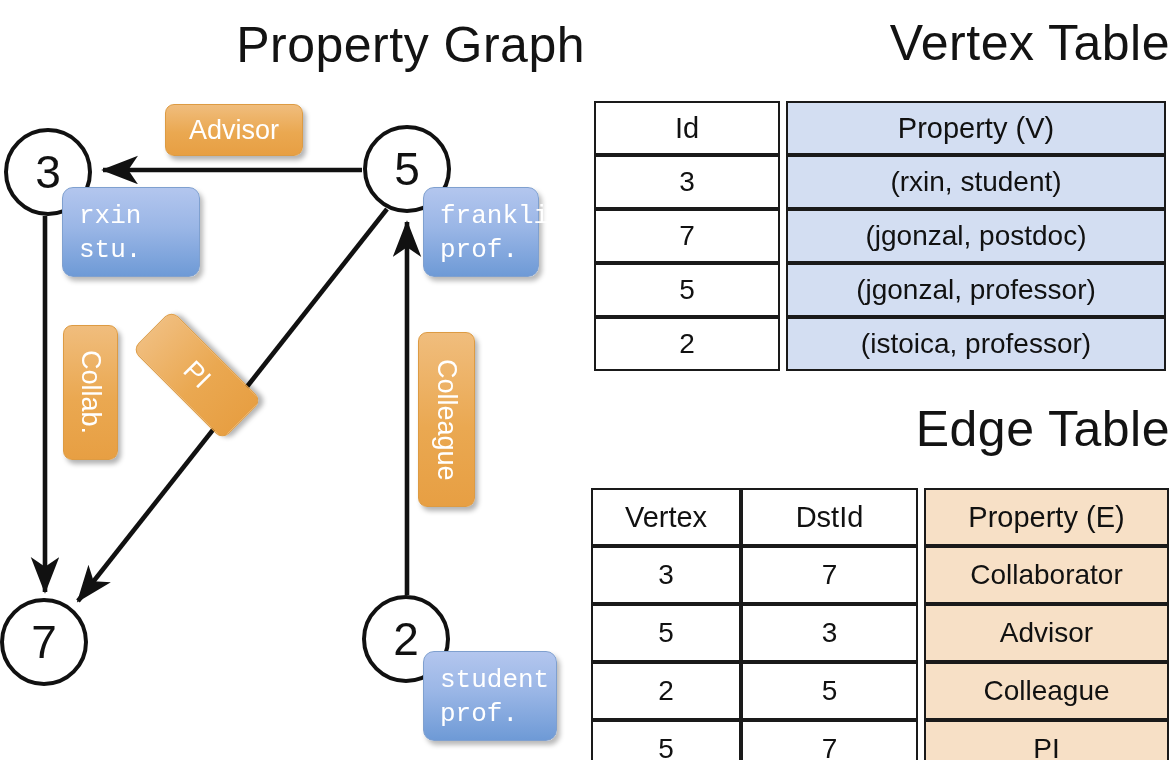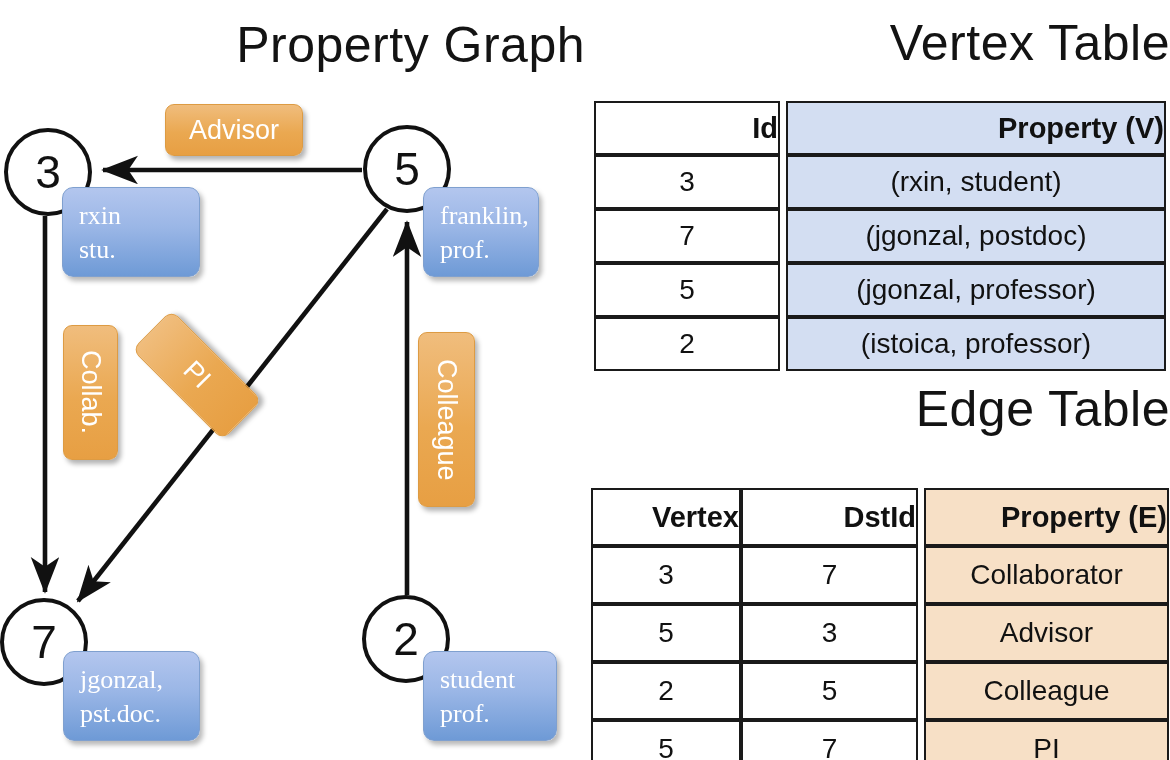--- a/index.html
+++ b/index.html
@@ -20,21 +20,21 @@
     font-family: "Liberation Sans", sans-serif;
     font-weight: 300;
     font-size: 50px;
     letter-spacing: 0.5px;
     color: #131313;
     white-space: nowrap;
     text-align: right;
   }
   #title-property-graph { left: 0px;   top: 16px;  width: 585px; }
   #title-vertex-table   { left: 585px; top: 14px;  width: 585px; }
-  #title-edge-table     { left: 585px; top: 380px; width: 585px; }
+  #title-edge-table     { left: 585px; top: 400px; width: 585px; }
 
   
   #graph-panel {
     position: absolute; left: 0; top: 0; width: 585px; height: 760px;
   }
   #graph-edges { position: absolute; left: 0; top: 0; }
 
   .node-circle {
     position: absolute;
     width: 88px; height: 88px;
@@ -57,21 +57,21 @@
     border-radius: 11px;
     background: linear-gradient(to bottom, #b3c6ee 0%, #9ab6e6 45%, #6e9ad6 100%);
     border: 1px solid #7fa0cf;
     box-shadow: 3px 4px 5px rgba(0,0,0,0.28);
     color: #ffffff;
     font-size: 26px;
     font-weight: 300;
     line-height: 1.32;
     padding: 11px 0 0 16px;
     z-index: 4;
-    font-family: Liberation Serif, serif;
+    font-family: Liberation Mono, monospace;
   }
 
   .edge-label {
     position: absolute;
     box-sizing: border-box;
     border-radius: 9px;
     background: linear-gradient(to bottom, #f0bd7d 0%, #eaa851 55%, #e79f43 100%);
     border: 1px solid #dd9b43;
     box-shadow: 3px 4px 5px rgba(0,0,0,0.3);
     color: #ffffff;
@@ -96,21 +96,21 @@
     border: 2px solid #1a1a1a;
     text-align: center;
     font-weight: 300;
     font-size: 28px;
     color: #111;
     padding: 0;
     height: 54px;
     background: #ffffff;
     box-sizing: border-box;
   }
-  .data-table th { font-weight: bold; font-size: 29px; text-align: right; }
+  .data-table th { font-weight: normal; font-size: 29px; }
   .sep-col { border: none !important; background: transparent !important; width: 6px; padding: 0 !important; }
 
   #vertex-table { left: 594px; top: 101px; }
   #vertex-table .col-id   { width: 186px; }
   #vertex-table .col-prop { width: 380px; }
   #vertex-table .prop-cell { background: #d3def2; }
 
   #edge-table { left: 591px; top: 488px; }
   #edge-table .col-src  { width: 150px; }
   #edge-table .col-dst  { width: 177px; }
@@ -151,24 +151,20 @@
   <div class="prop-box" style="left:62px; top:187px; width:138px; height:90px;">
     <div>rxin</div>
     <div>stu.</div>
   </div>
 
   <div class="prop-box" style="left:423px; top:187px; width:116px; height:90px;">
     <div>franklin,</div>
     <div>prof.</div>
   </div>
 
-  <div class="prop-box" style="left:63px; top:651px; width:137px; height:90px;">
-    <div>jgonzal,</div>
-    <div>pst.doc.</div>
-  </div>
 
   <div class="prop-box" style="left:423px; top:651px; width:134px; height:90px;">
     <div>student</div>
     <div>prof.</div>
   </div>
 
   <div class="edge-label" style="left:165px; top:104px; width:138px; height:52px;">Advisor</div>
 
   <div class="edge-label vert-label" style="left:63px; top:325px; width:55px; height:135px;">Collab.</div>
 

